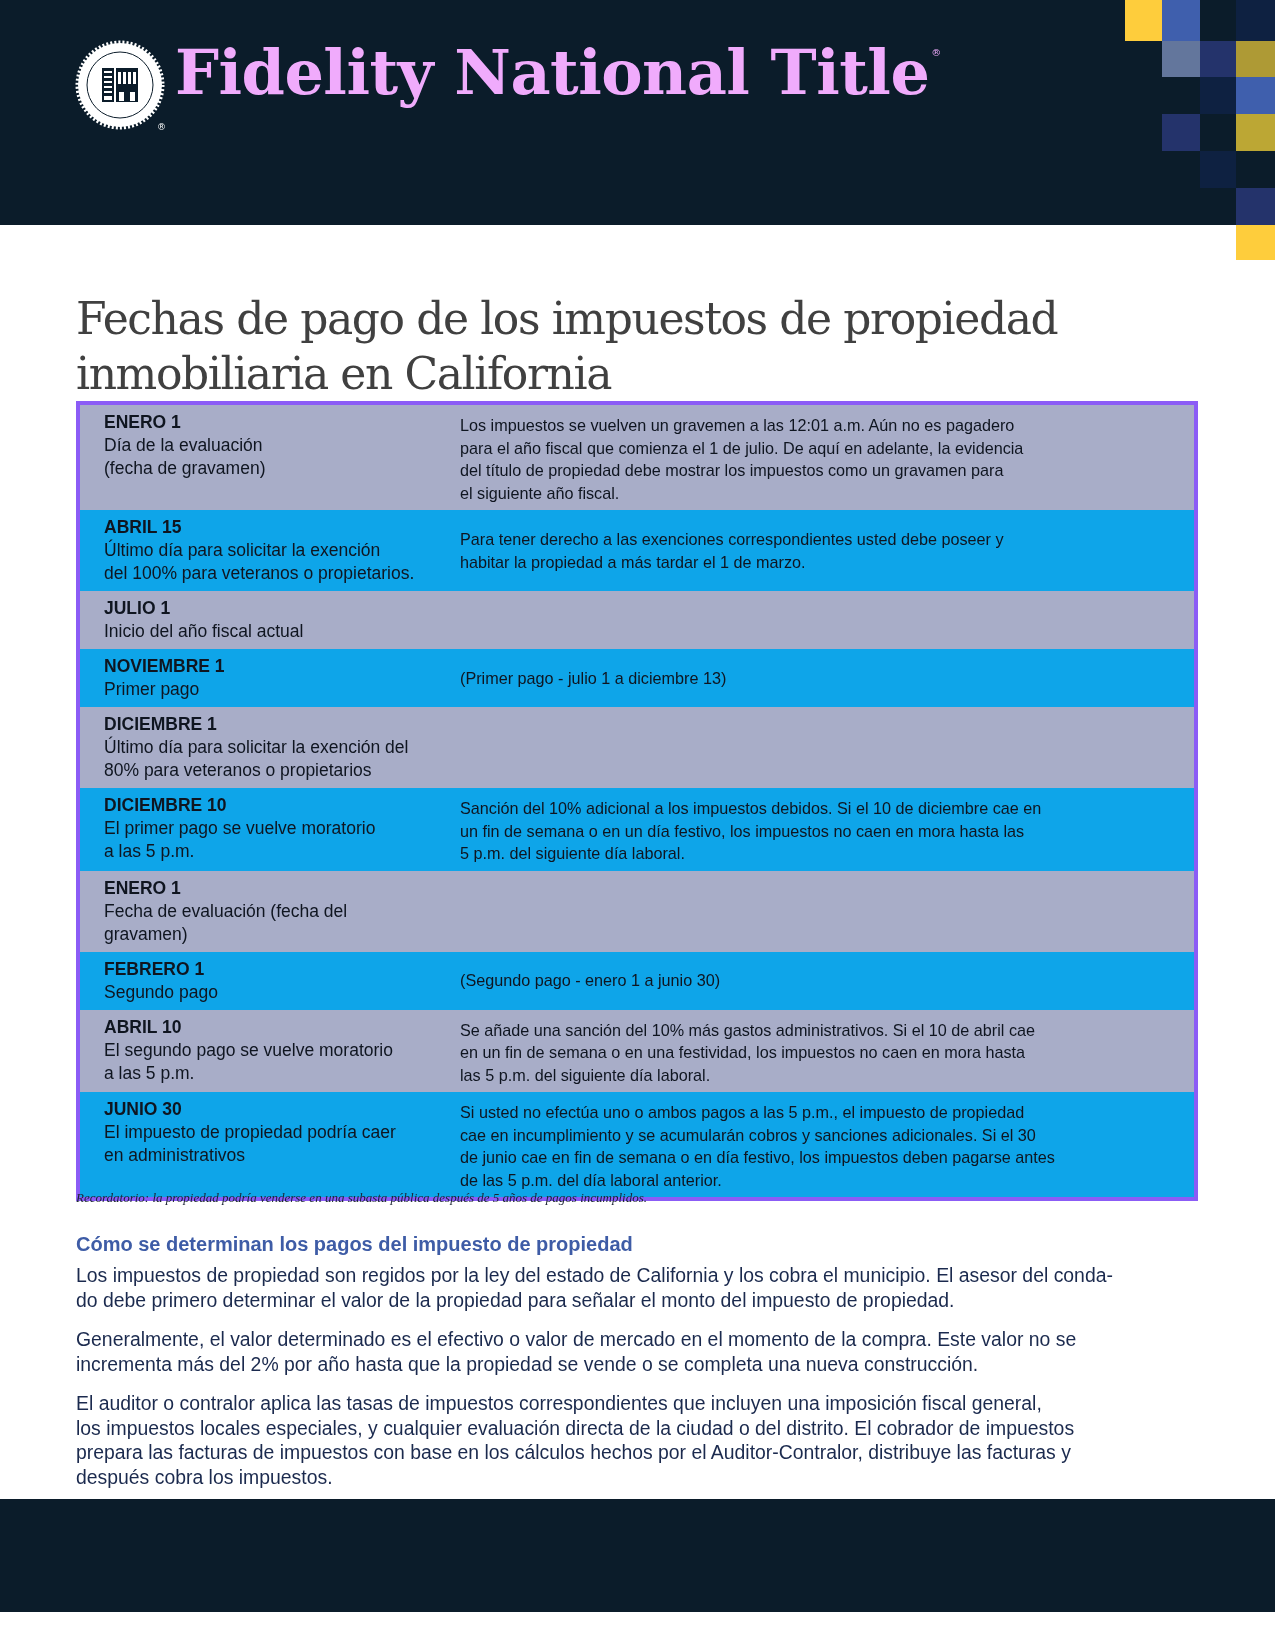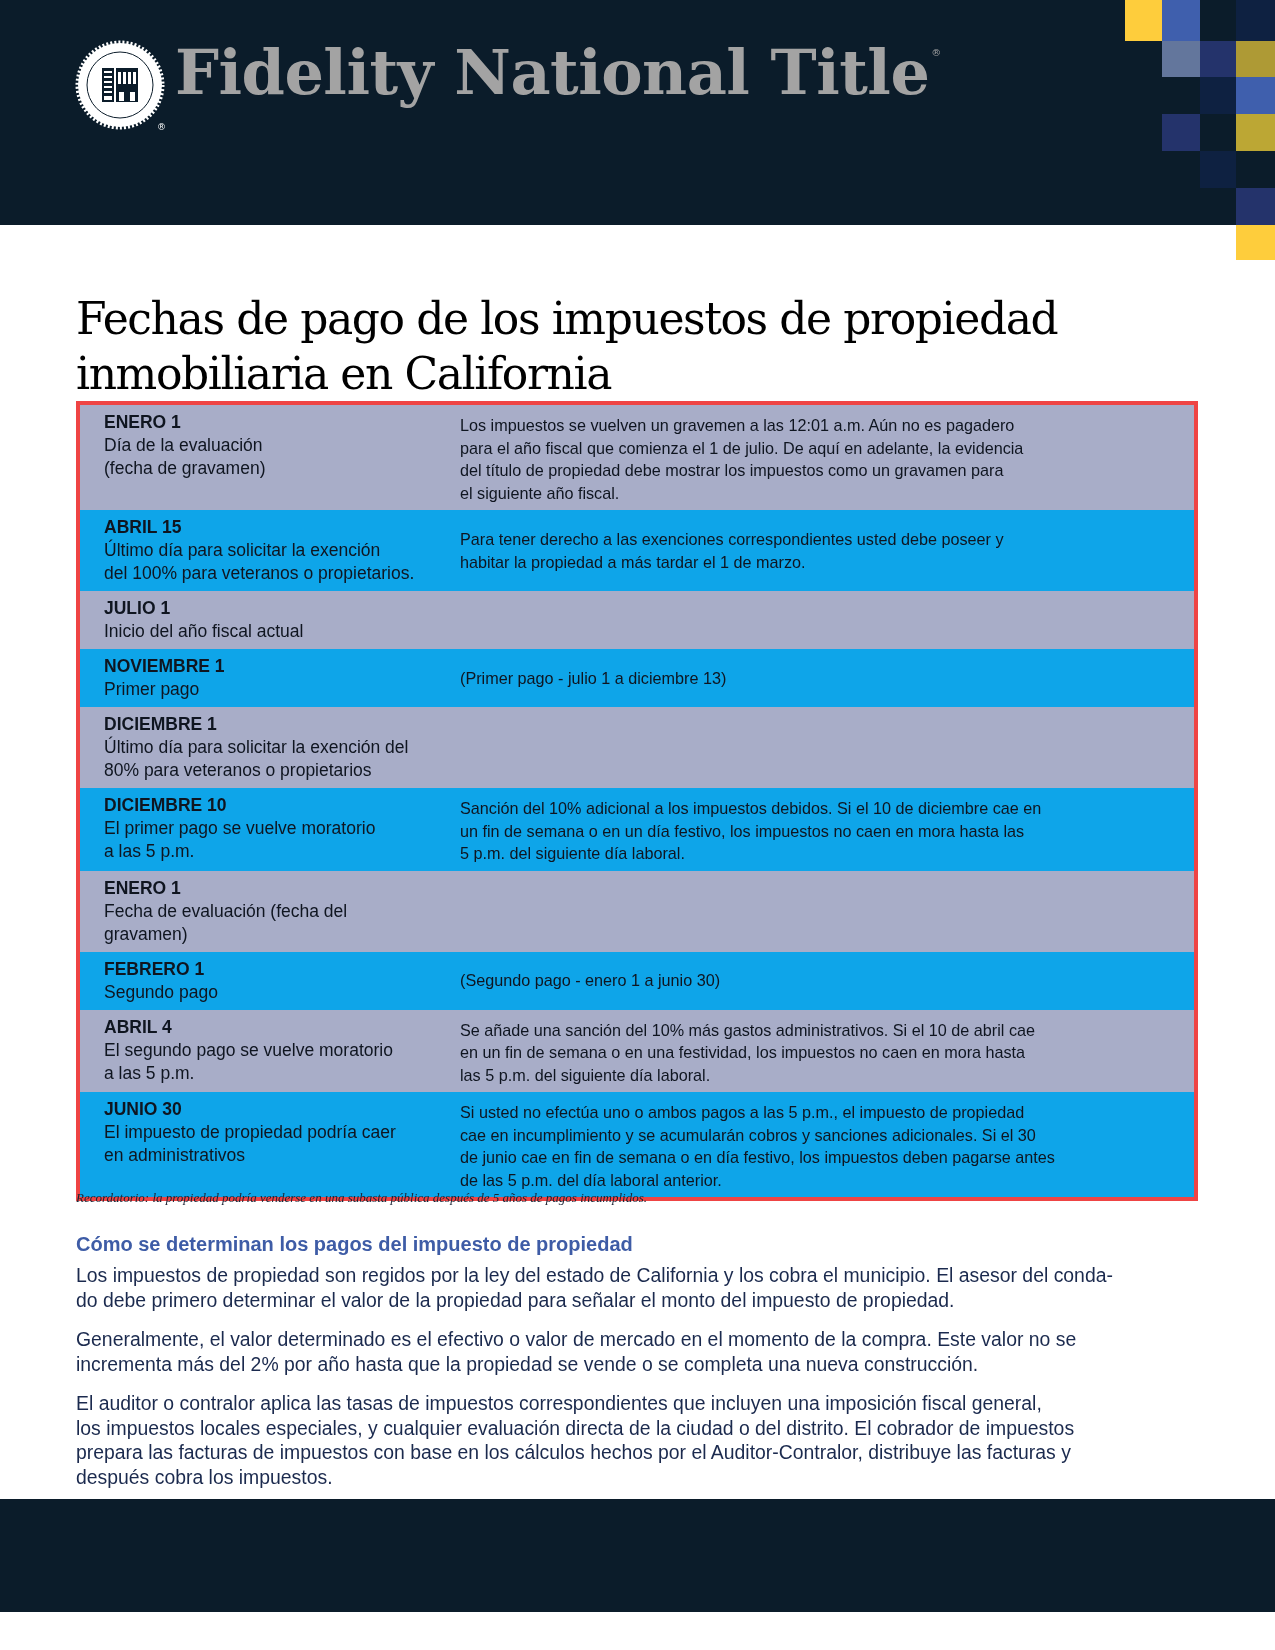--- a/index.html
+++ b/index.html
@@ -8,37 +8,37 @@
     font-family: "DejaVu Sans", sans-serif; color: #0b1c2c; overflow: hidden;
   }
   .header {
     position: absolute; left: 0; top: 0; width: 1275px; height: 225px; background: #0b1c2a;
   }
   .logo-seal {
     position: absolute; left: 75px; top: 40px; width: 90px; height: 90px;
   }
   .brand {
     position: absolute; left: 175px; top: 42px;
-    font-family: "DejaVu Serif", serif; font-weight: bold; font-size: 62px; color: #a3a3a3;
+    font-family: "DejaVu Serif", serif; font-weight: bold; font-size: 62px; color: #f0abfc;
     letter-spacing: -0.5px; white-space: nowrap; line-height: 1;
   }
   .brand sup { font-size: 10px; font-weight: normal; vertical-align: top; position: relative; top: 6px; margin-left: 2px; }
   .seal-reg { position: absolute; left: 157px; top: 122px; font-size: 9px; color: #fff; }
   .mosaic { position: absolute; left: 0; top: 0; }
   .tile { position: absolute; }
 
   .title {
     position: absolute; left: 76px; top: 262px; width: 1000px;
-    font-family: "DejaVu Serif", serif; font-size: 44px; line-height: 55px; color: #000000;
+    font-family: "DejaVu Serif", serif; font-size: 44px; line-height: 55px; color: #404040;
     letter-spacing: -1.4px; font-weight: normal;
   }
 
   .table {
     position: absolute; left: 76px; top: 401px; width: 1122px;
-    border: 4px solid #ef4444; box-sizing: border-box;
+    border: 4px solid #8b5cf6; box-sizing: border-box;
   }
   .row { display: flex; width: 100%; }
   .row.dark { background: #a8adc8; }
   .row.light { background: #0ea5e9; }
   .row .left {
     width: 378px; padding: 6px 0 6px 24px; box-sizing: border-box;
     font-size: 17.5px; line-height: 23px; color: #0f1520;
     font-family: "Liberation Sans", sans-serif;
   }
   .row .left .date { font-weight: bold; display: block; }
@@ -187,21 +187,21 @@
     </div>
     <div class="row light">
       <div class="left">
         <span class="date">FEBRERO 1</span>
         <span class="desc">Segundo pago</span>
       </div>
       <div class="right">(Segundo pago - enero 1 a junio 30)</div>
     </div>
     <div class="row dark">
       <div class="left">
-        <span class="date">ABRIL 4</span>
+        <span class="date">ABRIL 10</span>
         <span class="desc">El segundo pago se vuelve  moratorio
 a las 5 p.m.</span>
       </div>
       <div class="right top">Se añade una sanción del 10% más gastos administrativos. Si el 10 de abril cae
 en un fin de semana o en una festividad, los impuestos no caen en mora hasta
 las 5 p.m. del siguiente día laboral.</div>
     </div>
     <div class="row light">
       <div class="left">
         <span class="date">JUNIO 30</span>

